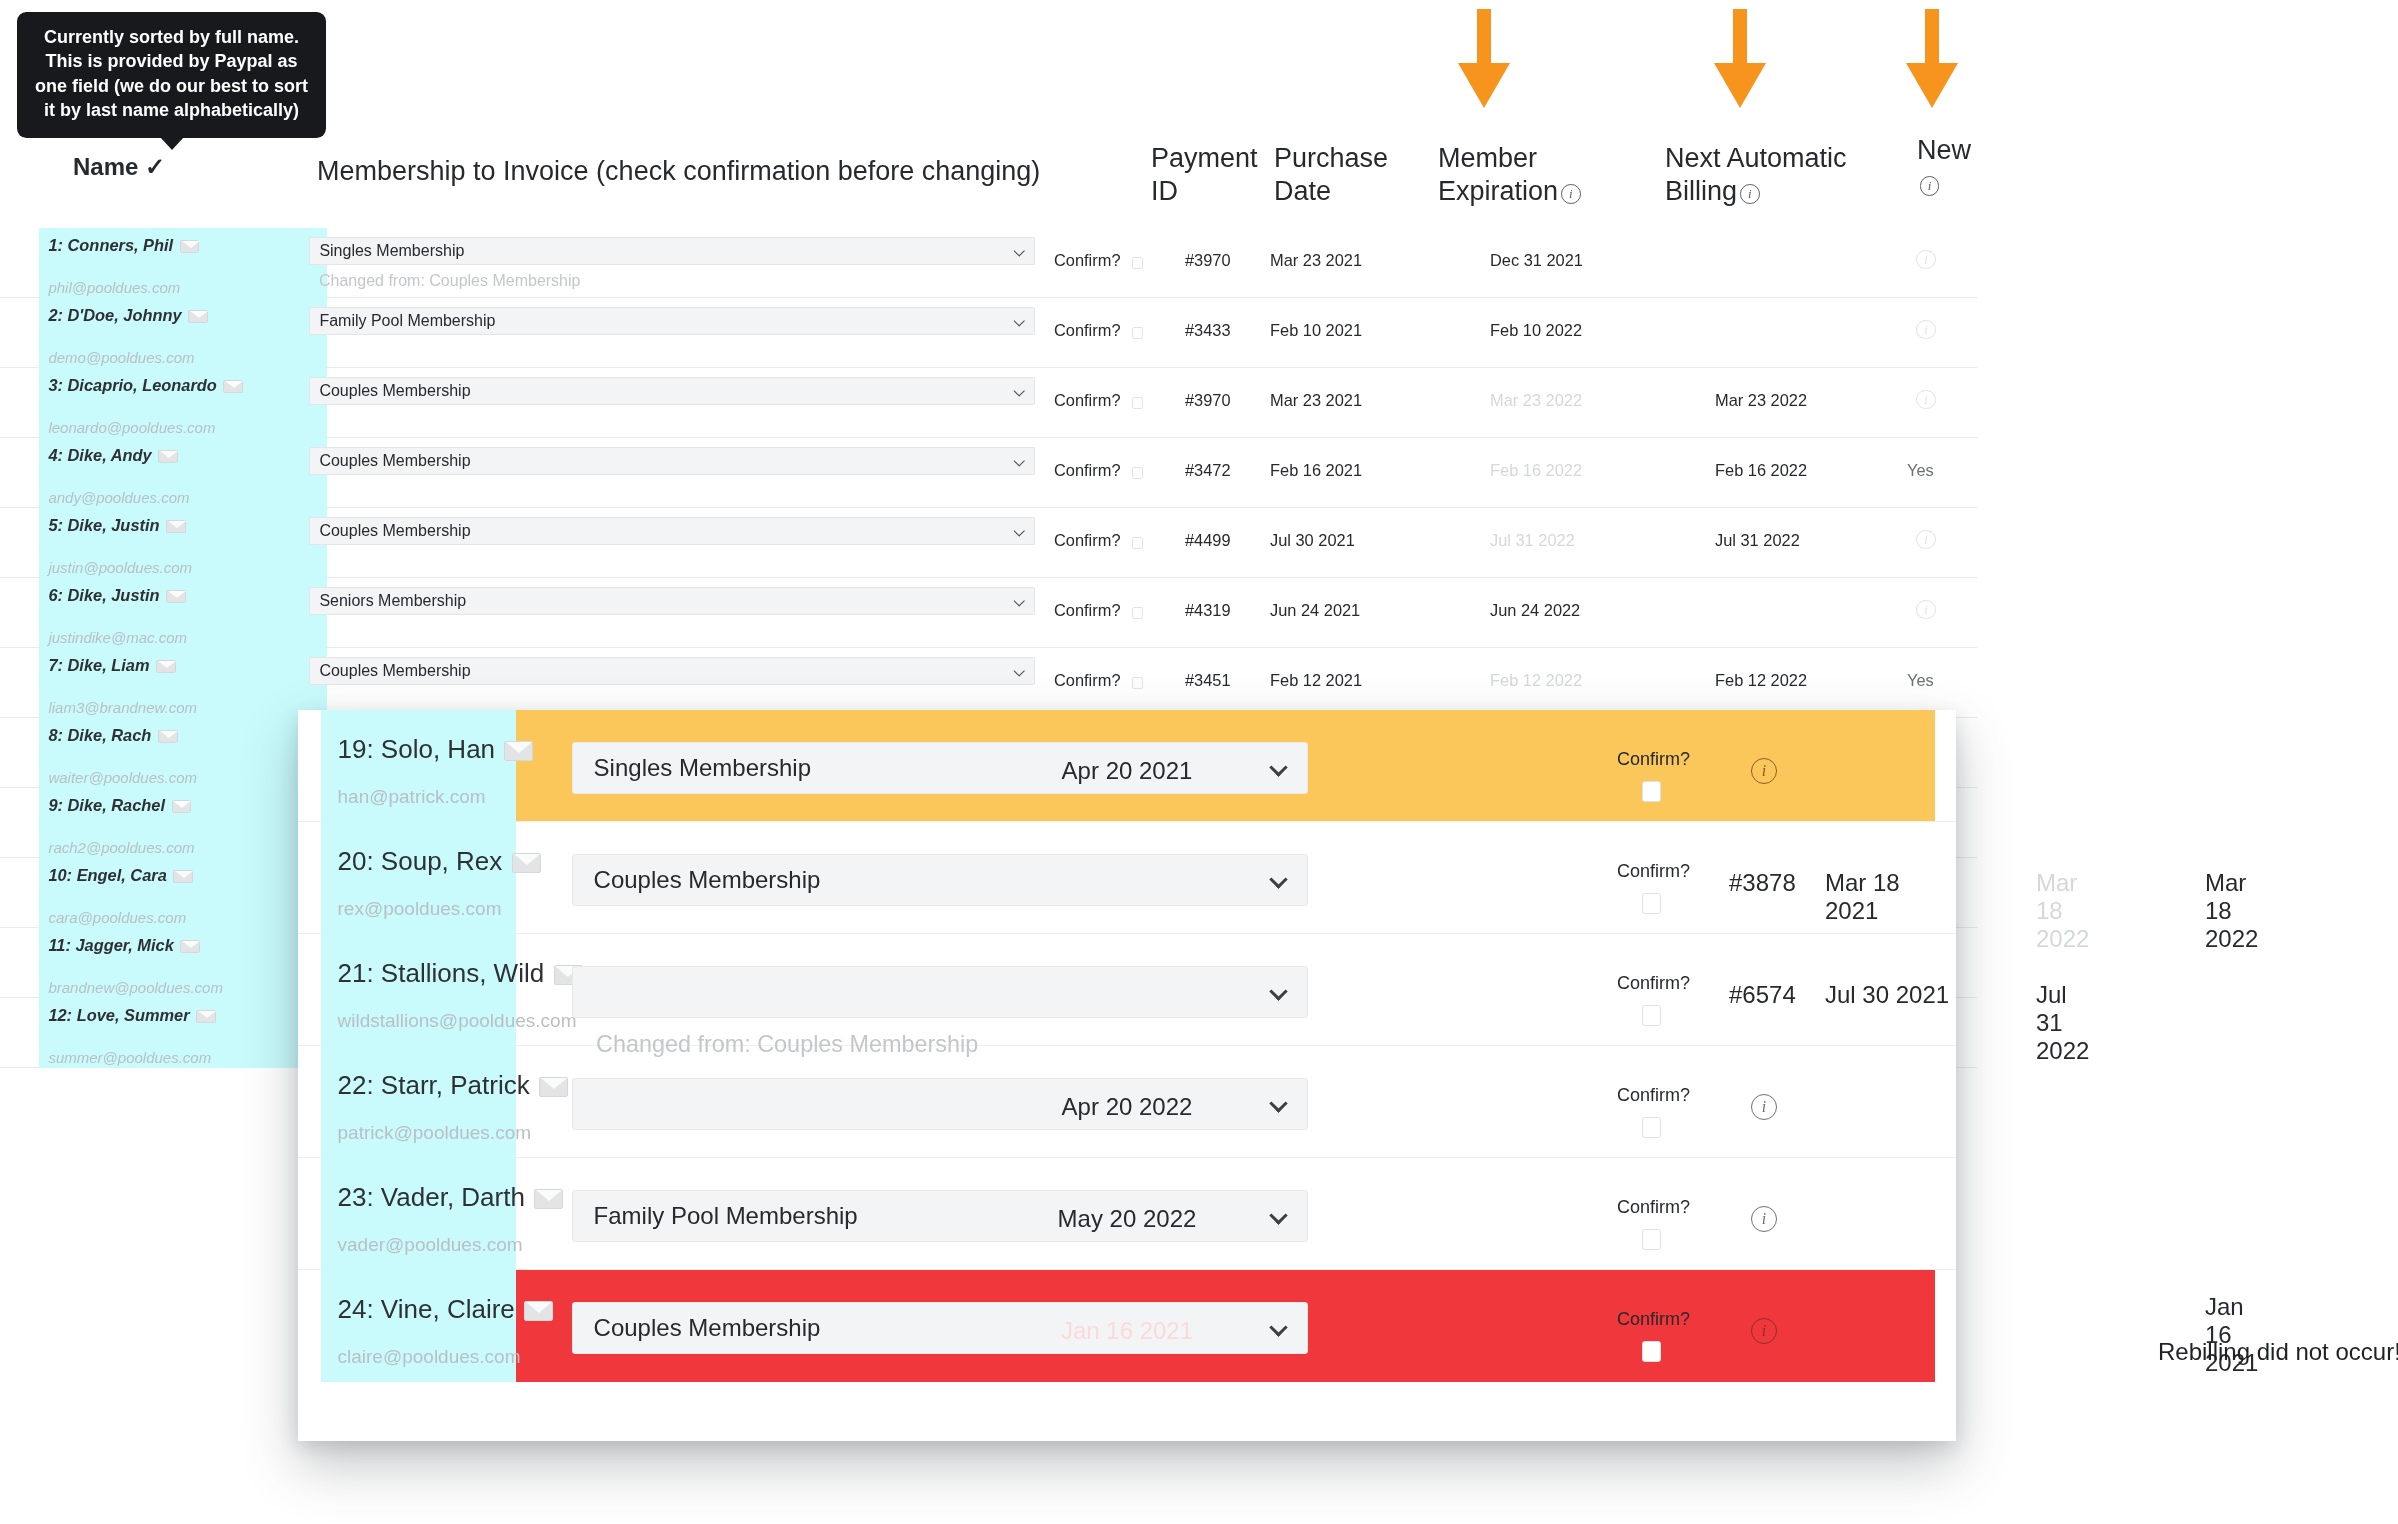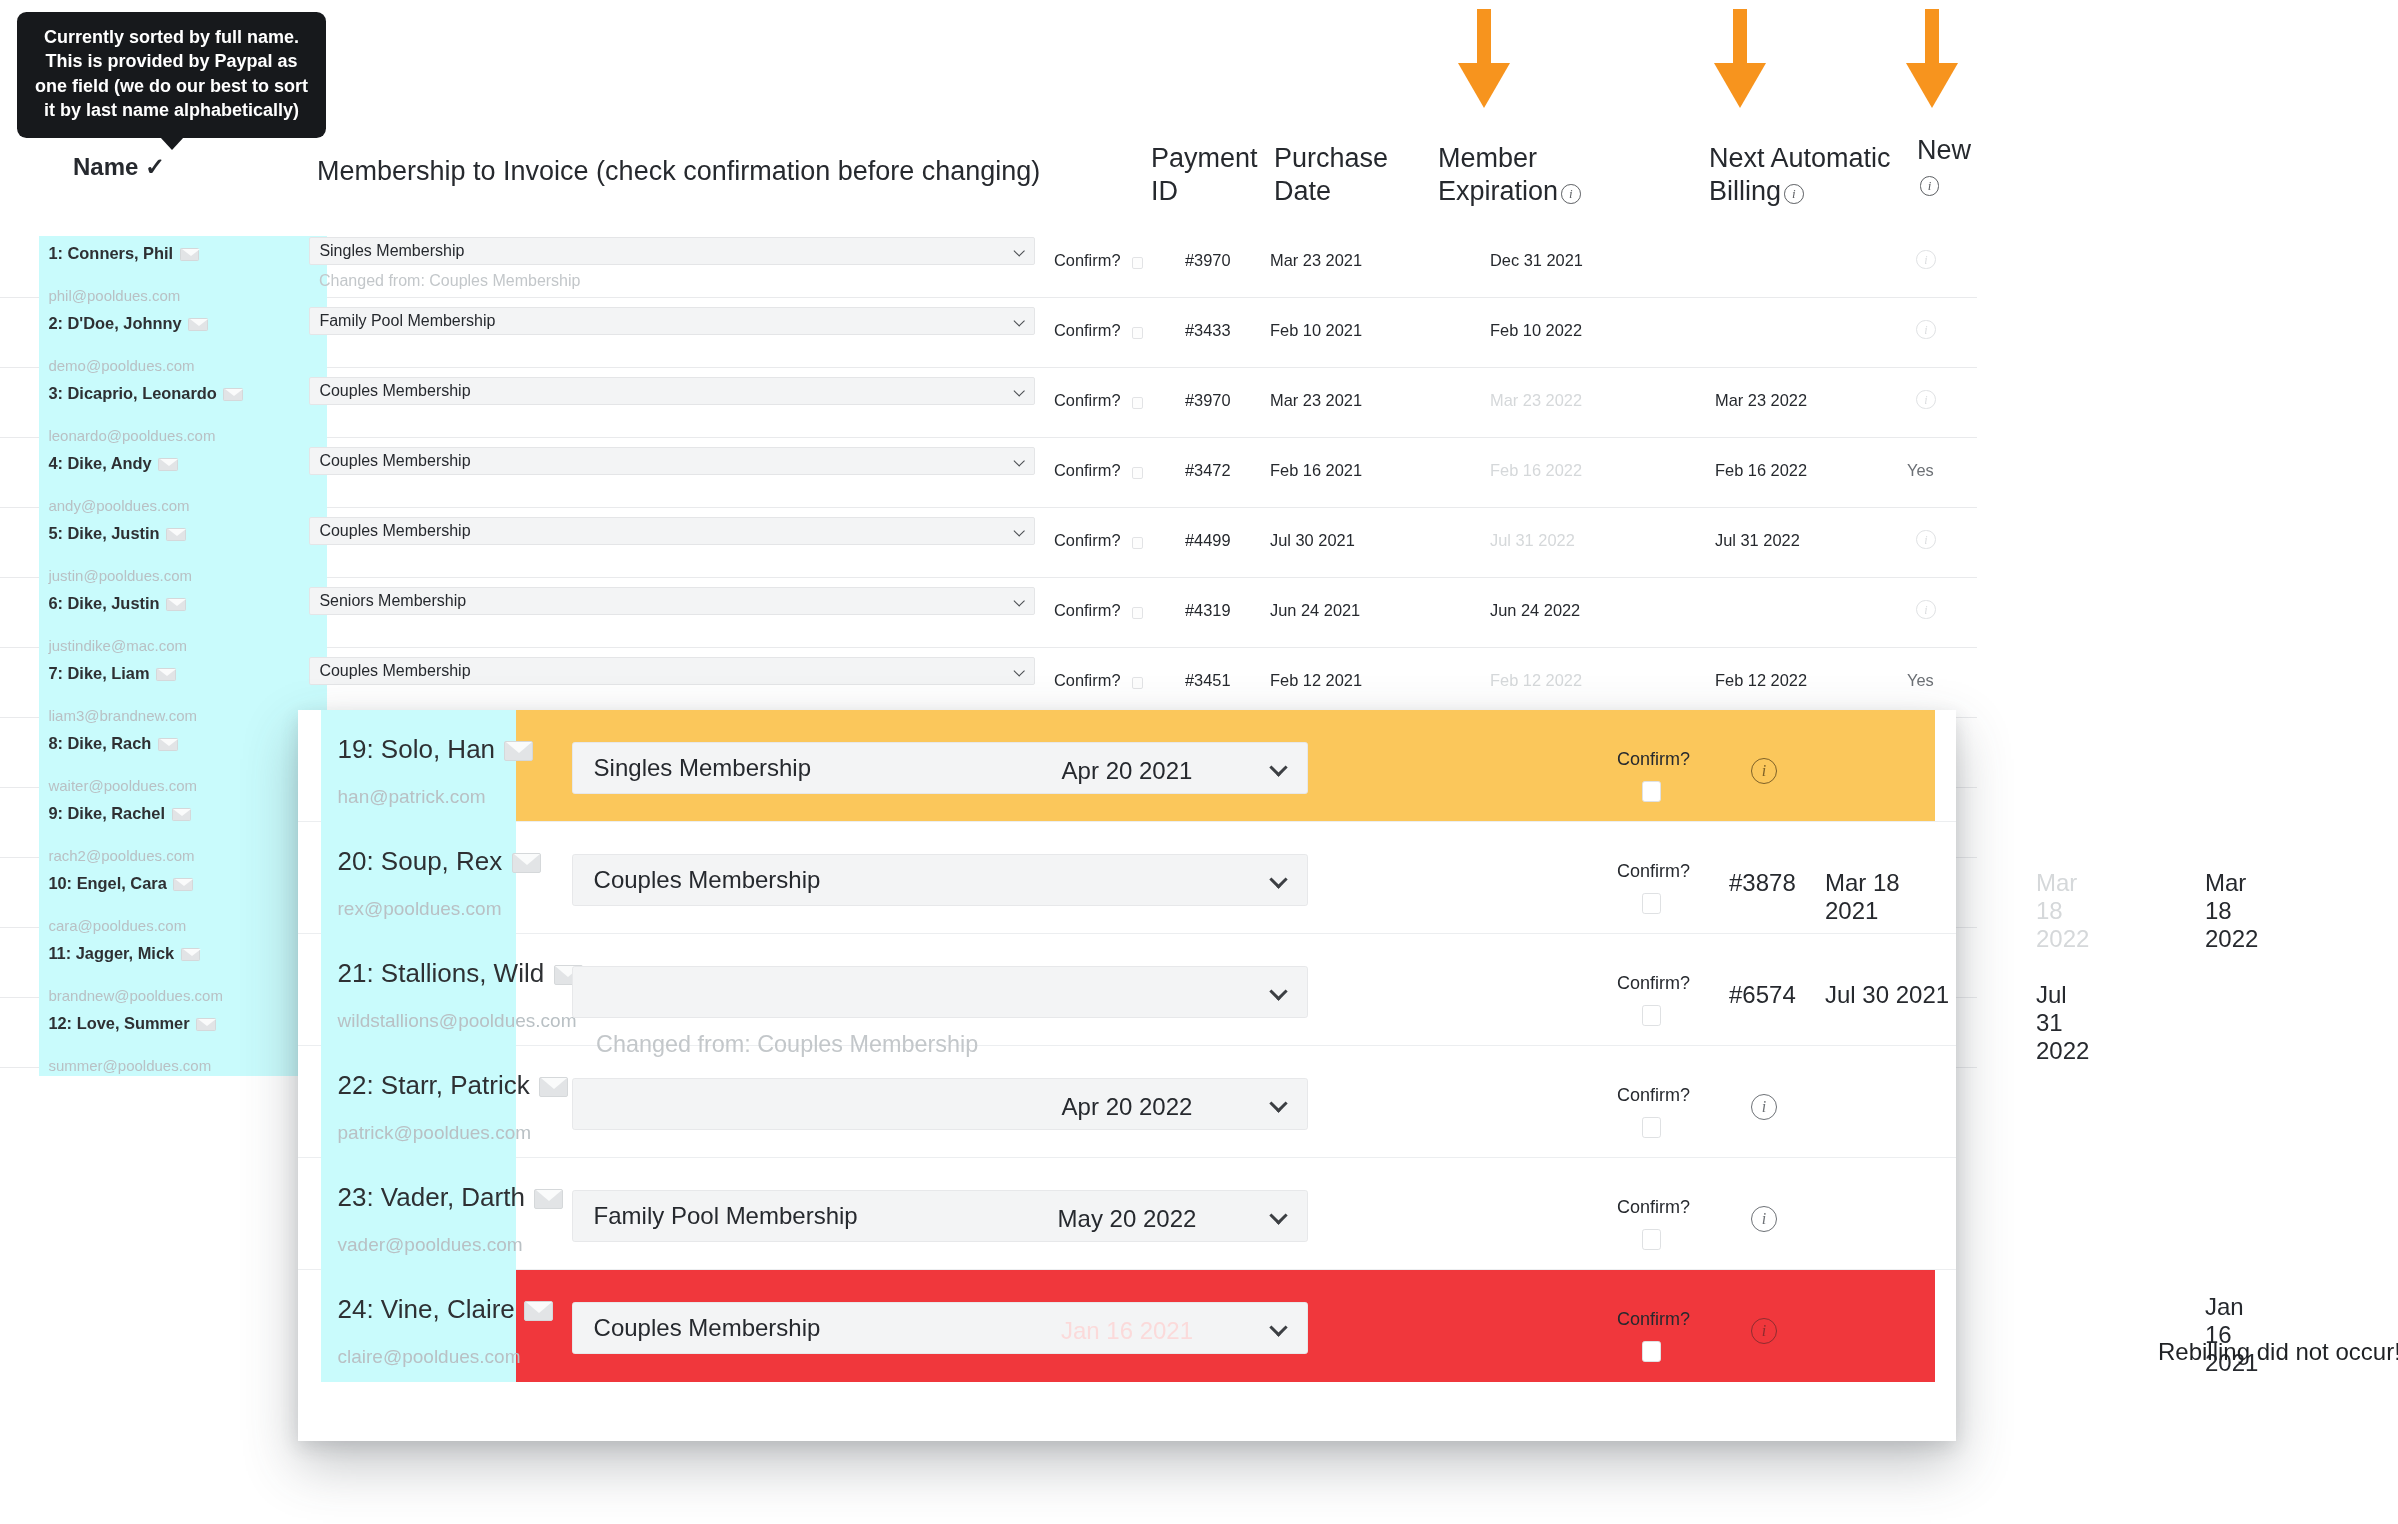--- a/index.html
+++ b/index.html
@@ -54,22 +54,22 @@
     color: #5c5f63; vertical-align: 1.9px; margin-left: 2.8px;
   }
 
   
   .bgtable { position: absolute; left: 0; top: 228px; width: 1977px; }
   .bgrow {
     position: relative; height: 70px;
     border-bottom: 1.4px solid #e9eaec;
   }
   .bgrow .namecell {
-    position: absolute; left: 39px; top: 8px; width: 288px; height: 70px;
-    background: #c9fbfc; padding: 8.4px 0 0 9.4px;
+    position: absolute; left: 39px; top: 0; width: 288px; height: 70px;
+    background: #c9fbfc; padding: 8.4px 0 0 9.4px; font-style: italic;
   }
   .bgrow .namecell .nm {
     font-size: 16.4px; color: #2e3033; font-weight: bold; white-space: nowrap;
   }
   .bgrow .namecell .em {
     font-size: 15px; color: #b9c0c4; margin-top: 24px; white-space: nowrap;
   }
   .env-sm {
     display: inline-block; width: 19.7px; height: 13px; position: relative;
     background: #e2e4e6; border: 0.9px solid #d5d8da; border-radius: 1.4px;
@@ -235,21 +235,21 @@
     <div class="hdr" style="left:1274px; top:11.2px;">
       <div>Purchase</div>
       <div>Date</div>
     </div>
     <div class="hdr" style="left:1438px; top:11.2px;">
       <div>Member</div>
       <div>
         <span>Expiration</span><span class="info-i">i</span>
       </div>
     </div>
-    <div class="hdr" style="left:1665px; top:11.2px;margin-left:44px;">
+    <div class="hdr" style="left:1665px; top:11.2px;">
       <div>Next Automatic</div>
       <div>
         <span>Billing</span><span class="info-i">i</span>
       </div>
     </div>
     <div class="hdr" style="left:1917px; top:3px;">
       <div>New</div>
       <div><span class="info-i">i</span></div>
     </div>
   </div>

